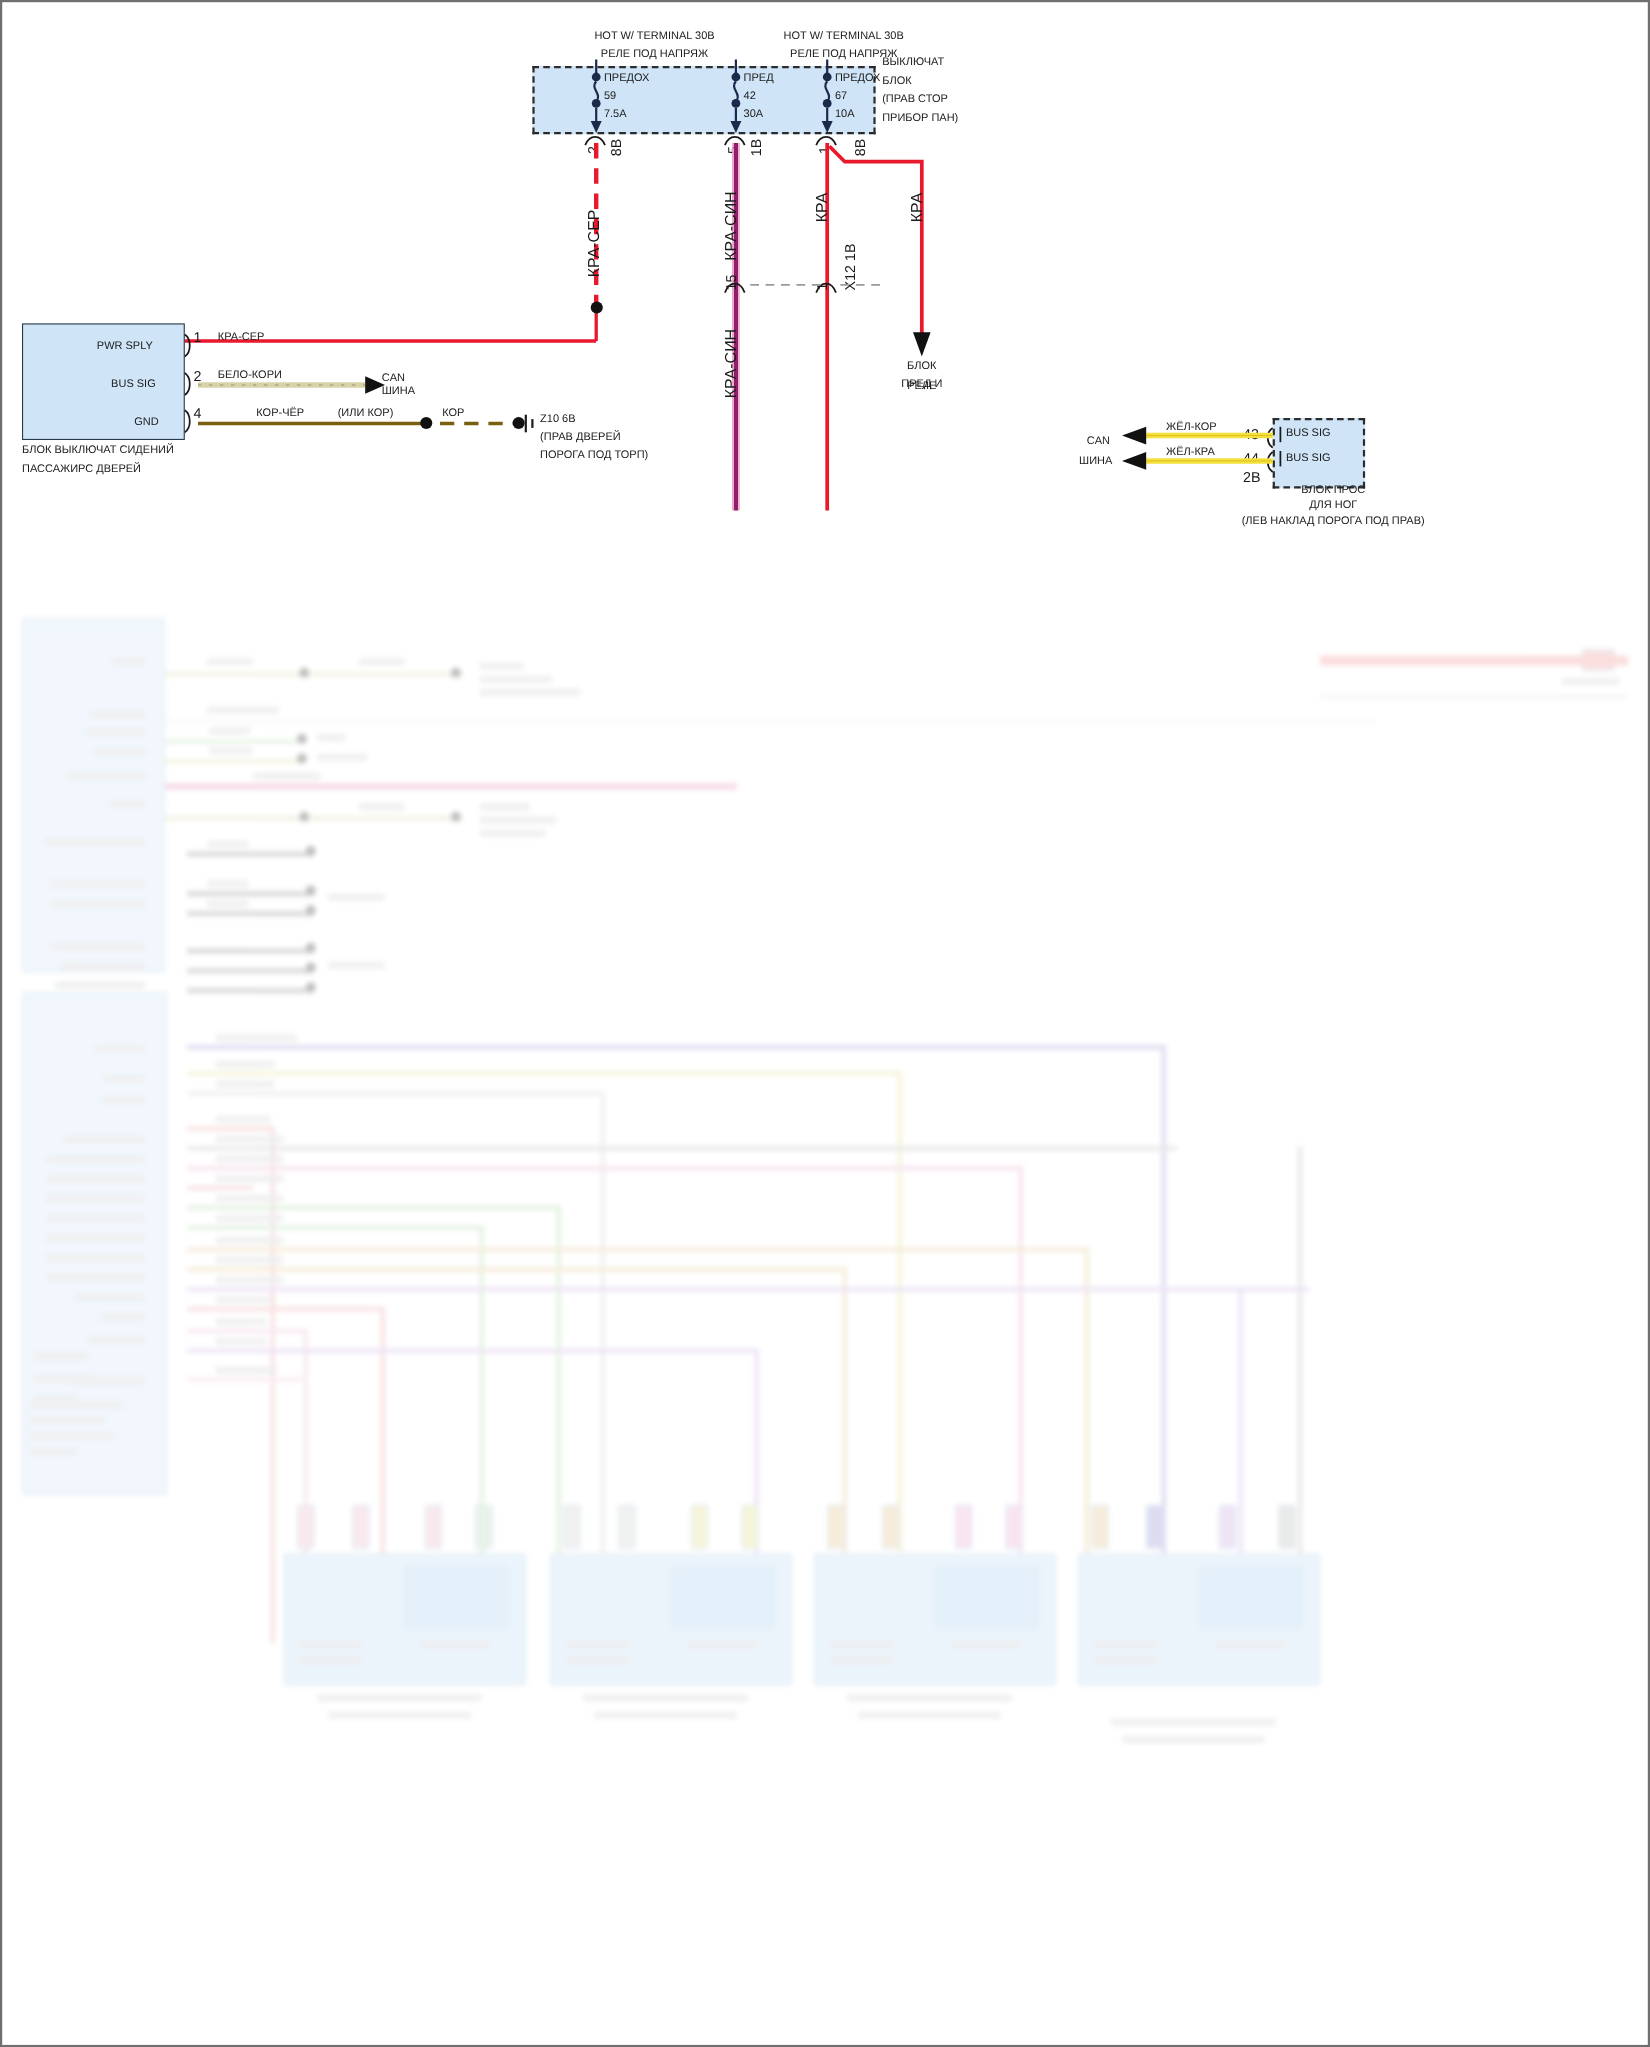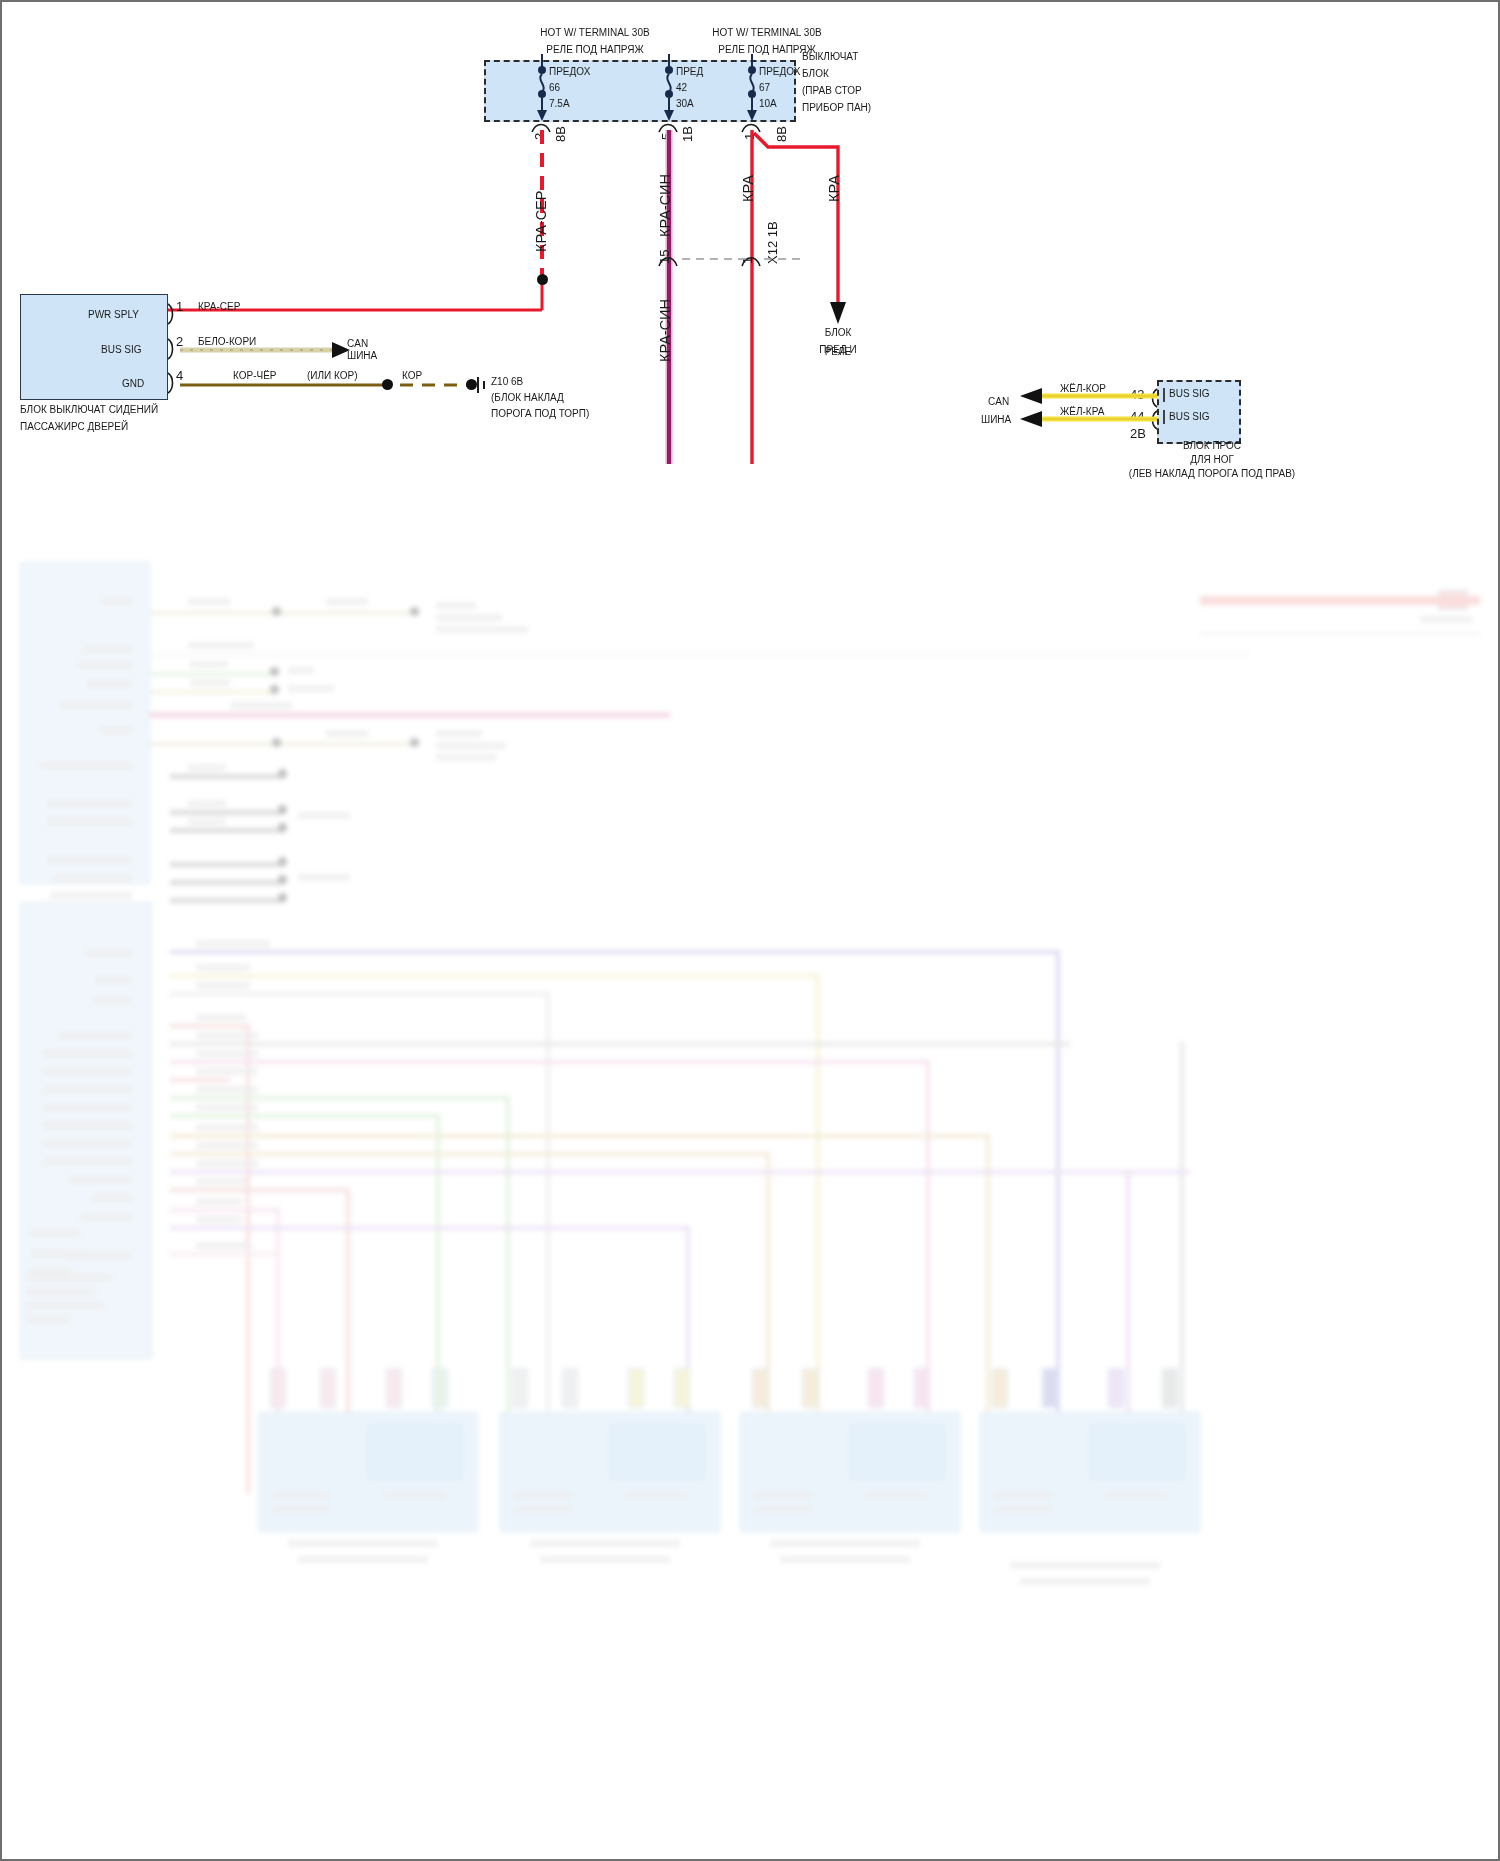--- a/index.html
+++ b/index.html
@@ -248,21 +248,21 @@
 
     <svg style="left:530px;top:52px;" width="28" height="78" viewBox="0 0 28 78">
       <line x1="10" y1="0" x2="10" y2="14" stroke="#1a2a4a" stroke-width="2"></line>
       <circle cx="10" cy="16" r="4" fill="#1a2a4a"></circle>
       <path d="M10 20 C 4 26, 16 32, 10 38" fill="none" stroke="#1a2a4a" stroke-width="2"></path>
       <circle cx="10" cy="40" r="4" fill="#1a2a4a"></circle>
       <line x1="10" y1="44" x2="10" y2="62" stroke="#1a2a4a" stroke-width="2"></line>
       <path d="M5 56 L10 67 L15 56 Z" fill="#1a2a4a"></path>
     </svg>
     <div class="txt" style="left:547px;top:64px;">ПРЕДОХ</div>
-    <div class="txt" style="left:547px;top:80px;">66</div>
+    <div class="txt" style="left:547px;top:80px;">59</div>
     <div class="txt" style="left:547px;top:96px;">7.5A</div>
     <svg style="left:528px;top:118px;" width="26" height="14" viewBox="0 0 26 14">
       <path d="M2 12 C 6 2, 16 2, 20 12" fill="none" stroke="#1a1a1a" stroke-width="1.6"></path>
     </svg>
     <div class="vtxt sm" style="left:530px;top:138px;">2</div>
     <div class="vtxt sm" style="left:551px;top:140px;">8B</div>
 
     <svg style="left:657px;top:52px;" width="28" height="78" viewBox="0 0 28 78">
       <line x1="10" y1="0" x2="10" y2="14" stroke="#1a2a4a" stroke-width="2"></line>
       <circle cx="10" cy="16" r="4" fill="#1a2a4a"></circle>
@@ -372,21 +372,21 @@
       <line x1="398" y1="383" x2="470" y2="383" stroke="#7a5f10" stroke-width="3.2" stroke-dasharray="13 9"></line>
       <line x1="476" y1="375" x2="476" y2="391" stroke="#1a1a1a" stroke-width="2"></line>
       <line x1="482" y1="379" x2="482" y2="387" stroke="#1a1a1a" stroke-width="2"></line>
     </svg>
     <div class="dot" style="left:380px;top:377px;"></div>
     <div class="dot" style="left:464px;top:377px;"></div>
     <div class="txt" style="left:231px;top:368px;">КОР-ЧЁР</div>
     <div class="txt" style="left:305px;top:368px;">(ИЛИ КОР)</div>
     <div class="txt" style="left:400px;top:368px;">КОР</div>
     <div class="txt" style="left:489px;top:374px;">Z10 6B</div>
-    <div class="txt" style="left:489px;top:390px;">(БЛОК НАКЛАД</div>
+    <div class="txt" style="left:489px;top:390px;">(ПРАВ ДВЕРЕЙ</div>
     <div class="txt" style="left:489px;top:406px;">ПОРОГА ПОД ТОРП)</div>
 
     <div class="modbox dash" style="left:1155px;top:378px;width:84px;height:64px;"></div>
     <svg style="left:0;top:0;" width="1500" height="470">
       <path d="M1155 387 C 1149 391, 1149 401, 1155 405" fill="none" stroke="#1a1a1a" stroke-width="1.6"></path>
       <path d="M1155 409 C 1149 413, 1149 423, 1155 427" fill="none" stroke="#1a1a1a" stroke-width="1.6"></path>
       <line x1="1162" y1="386" x2="1162" y2="400" stroke="#1a1a1a" stroke-width="1.6"></line>
       <line x1="1162" y1="408" x2="1162" y2="422" stroke="#1a1a1a" stroke-width="1.6"></line>
     </svg>
     <div class="txt" style="left:1167px;top:386px;">BUS SIG</div>

